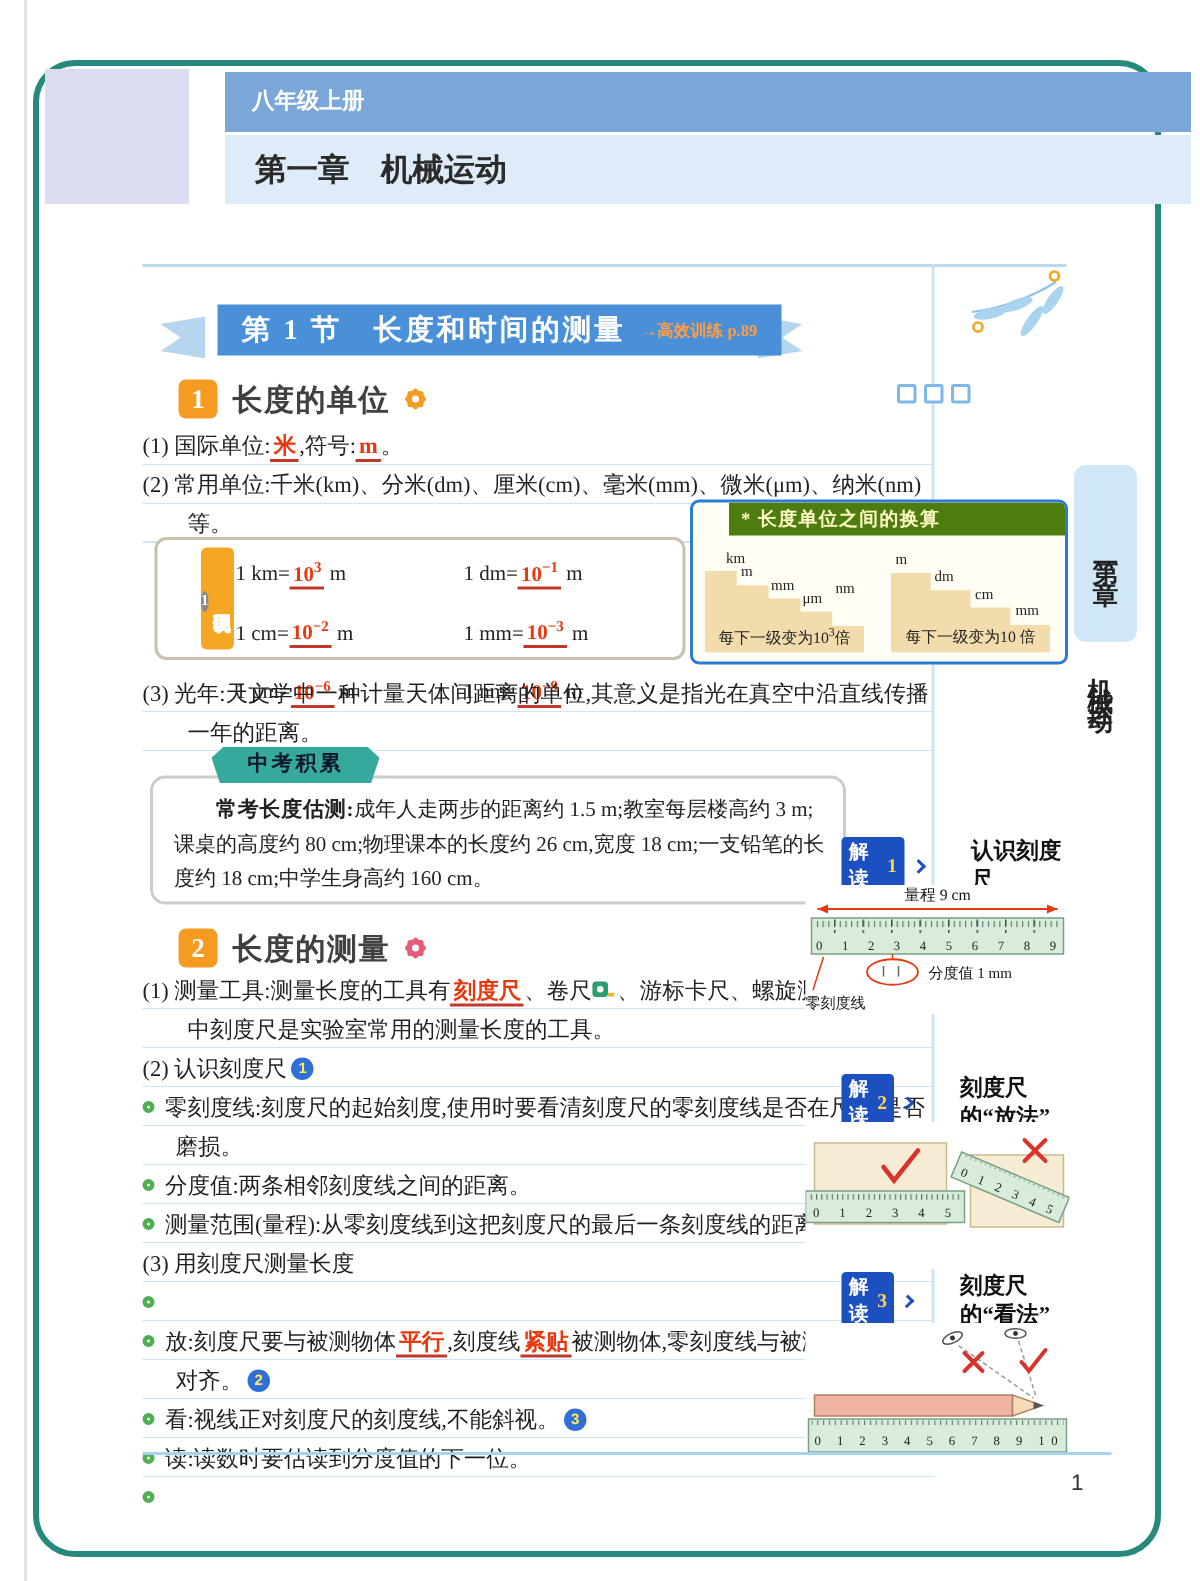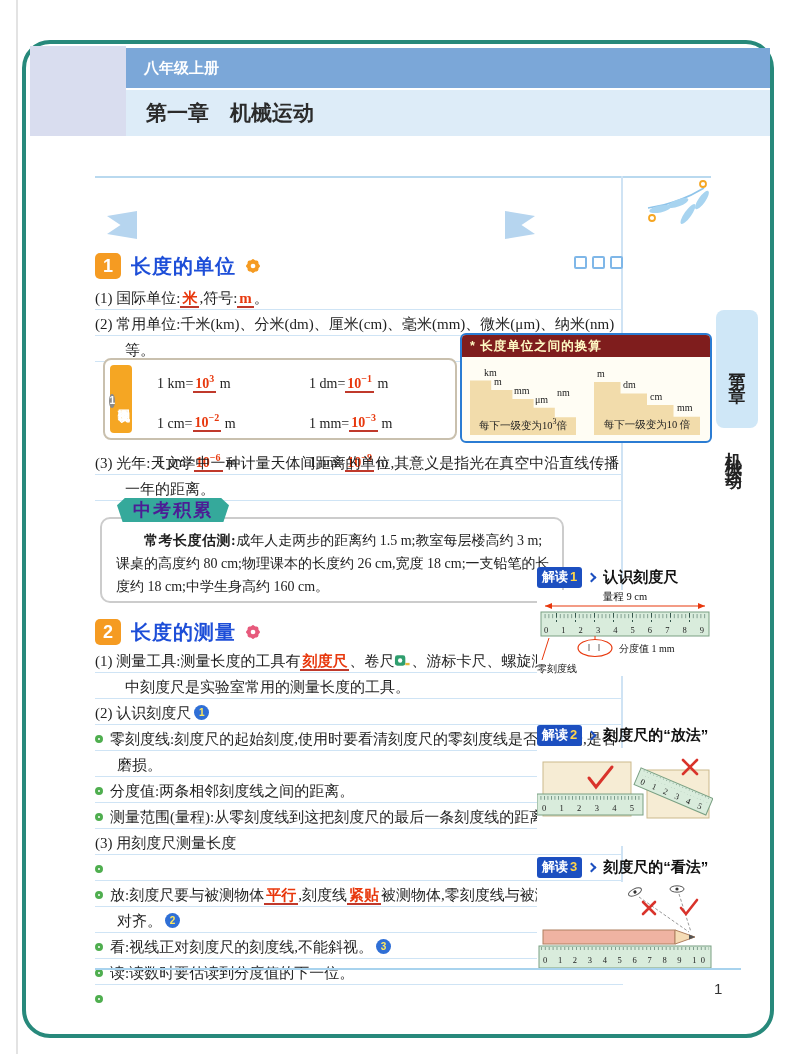--- a/index.html
+++ b/index.html
@@ -1,19 +1,19 @@
 <!DOCTYPE html>
 <html><head>
 <meta charset="utf-8">
 <style>
   * { margin:0; padding:0; box-sizing:border-box; }
   html,body { width:800px; height:1054px; background:#ffffff; position:relative;
     font-family:"Liberation Serif","DejaVu Serif",serif; color:#222; }
   .abs { position:absolute; }
-  .sans { font-family:Liberation Sans, sans-serif; }
+  .sans { font-family:Liberation Serif, serif;margin-left:24px; }
 
   
   .page-edge { left:16px; top:0; width:2px; height:1054px; background:#e3e3e3; }
   .frame { left:22px; top:40px; width:752px; height:998px; border:4px solid #27897b; border-radius:28px; }
   .corner-block { left:30px; top:46px; width:96px; height:90px; background:#d9ddef; }
 
   
   .grade-bar { left:126px; top:48px; width:644px; height:40px; background:#7ba7d8; color:#fff;
     font-size:15px; font-weight:bold; line-height:40px; padding-left:18px; }
   .chapter-bar { left:126px; top:90px; width:644px; height:46px; background:#ddecf8; color:#2b2b2b;
@@ -33,21 +33,21 @@
   .banner .bar .t { color:#fff; font-weight:bold; font-size:19px; letter-spacing:2px; }
   .banner .bar .ref { color:#ff9d45; font-size:11px; font-weight:bold; }
 
   
   .leaf { left:638px; top:178px; }
 
   
   .sec-head { left:95px; width:528px; height:28px; display:flex; align-items:center; }
   .sec-num { width:26px; height:26px; background:#f59b22; border-radius:5px; color:#fff;
     font-weight:bold; font-size:18px; text-align:center; line-height:26px; margin-right:10px; }
-  .sec-title { font-size:20px; font-weight:900; color:#1d4ed8; letter-spacing:1px; }
+  .sec-title { font-size:20px; font-weight:900; color:#404040; letter-spacing:1px; }
   .gear { margin-left:8px; }
   .boxes { position:absolute; right:0; top:4px; display:flex; }
   .sq { width:13px; height:13px; border:2px solid #7fb7e8; border-radius:2px; margin-left:5px; background:#fff; }
 
   
   .para { left:95px; width:528px; font-size:15px; line-height:26px; color:#1f1f1f;
     background-image:repeating-linear-gradient(to bottom, transparent 0 24px, #cfe4f5 24px 25px, transparent 25px 26px); }
   .hang { padding-left:30px; text-indent:-30px; }
   .hangb { padding-left:22px; text-indent:-22px; }
   .ans { color:#e8380d; font-weight:bold; border-bottom:2px solid #c0392b; padding:0 2px; }
@@ -66,36 +66,36 @@
     display:flex; flex-direction:column; align-items:center; padding-top:2px; }
   .tushuo-label .circ { width:14px; height:14px; border-radius:50%; background:#8a8a8a; color:#fff;
     font-size:10px; line-height:14px; text-align:center; writing-mode:horizontal-tb; margin-top:1px; }
   .tushuo-eqs { position:absolute; left:52px; top:8px; display:grid;
     grid-template-columns:152px 140px; row-gap:14px; font-size:14px; line-height:21px; }
   .eq sup { font-size:10px; }
 
   
   .conv { left:460px; top:333px; width:252px; height:110px; background:#fffdf4;
     border:2px solid #2b7cd3; border-radius:6px; overflow:hidden; }
-  .conv-head { height:22px; background:#7f1d1d; color:#fef9c3; font-weight:bold; font-size:12.5px;
+  .conv-head { height:22px; background:#4d7c0f; color:#fef9c3; font-weight:bold; font-size:12.5px;
     line-height:22px; padding-left:8px; letter-spacing:1px; }
   .stair { position:absolute; width:106px; height:68px; top:32px; }
   .stair .shape { position:absolute; inset:0; background:#f2dcab;
     filter:drop-shadow(0 0 0.6px #8c7b55); }
   .stair.s5 .shape { clip-path:polygon(0 20%,20% 20%,20% 34%,40% 34%,40% 47%,60% 47%,60% 60%,80% 60%,80% 74%,100% 74%,100% 100%,0 100%); }
   .stair.s4 .shape { clip-path:polygon(0 22%,25% 22%,25% 39%,50% 39%,50% 56%,75% 56%,75% 73%,100% 73%,100% 100%,0 100%); }
   .stair .lb { position:absolute; font-size:10px; color:#222; }
   .stair .cap { position:absolute; bottom:3px; width:100%; text-align:center; font-size:10.5px; color:#222; }
   .stair .cap sup { font-size:8px; }
 
   
   .zk-box { left:100px; top:517px; width:464px; height:86px; background:#fff;
     border:2px solid #cccccc; border-radius:10px; }
-  .zk-badge { left:117px; top:498px; width:112px; height:24px; background:#35a99b; color:#4c1d95;
-    font-weight:bold; font-size:18px; text-align:center; line-height:24px; letter-spacing:2px;
+  .zk-badge { left:117px; top:498px; width:112px; height:24px; background:#35a99b; color:#0f172a;
+    font-weight:bold; font-size:14px; text-align:center; line-height:24px; letter-spacing:2px;
     clip-path:polygon(7% 0,93% 0,100% 30%,95% 100%,5% 100%,0 30%); }
   .zk-text { position:absolute; left:14px; right:12px; top:10px; font-size:14px; line-height:23px;
     text-indent:2em; }
   .zk-text b { letter-spacing:0.5px; }
 
   
   .note-row { left:537px; width:180px; height:22px; display:flex; align-items:center; gap:8px; }
   .jd-badge { background:#1c4fc0; border-radius:3px; color:#fff; font-size:13px; font-weight:bold;
     padding:1px 5px 2px 5px; display:flex; gap:2px; align-items:center; }
   .jd-badge .n { color:#ffd54a; }
@@ -131,20 +131,24 @@
   <ellipse cx="40" cy="25" rx="11" ry="3.5" fill="#a8d4f0" transform="rotate(-20 40 25)"></ellipse>
   <ellipse cx="50" cy="36" rx="12" ry="3.5" fill="#a8d4f0" transform="rotate(-55 50 36)"></ellipse>
   <ellipse cx="64" cy="22" rx="11" ry="3.5" fill="#a8d4f0" transform="rotate(-55 64 22)"></ellipse>
   <circle cx="65" cy="6" r="3" fill="none" stroke="#f5a623" stroke-width="1.8"></circle>
   <circle cx="14" cy="40" r="3" fill="none" stroke="#f5a623" stroke-width="1.8"></circle>
 </svg>
 
 <div class="abs banner">
   <div class="wing l"></div>
   <div class="wing r"></div>
+  <div class="bar sans">
+    <span class="t">第 1 节　长度和时间的测量</span>
+    <span class="ref">→高效训练 p.89</span>
+  </div>
 </div>
 
 <div class="abs sec-head sans" style="top:252px;">
   <span class="sec-num">1</span>
   <span class="sec-title">长度的单位</span>
   <svg class="gear" width="18" height="18" viewBox="0 0 20 20">
     <rect x="4" y="4" width="12" height="12" rx="2" fill="#f59b22"></rect>
     <rect x="4" y="4" width="12" height="12" rx="2" fill="#f59b22" transform="rotate(45 10 10)"></rect>
     <circle cx="10" cy="10" r="2.6" fill="#fff"></circle>
   </svg>

